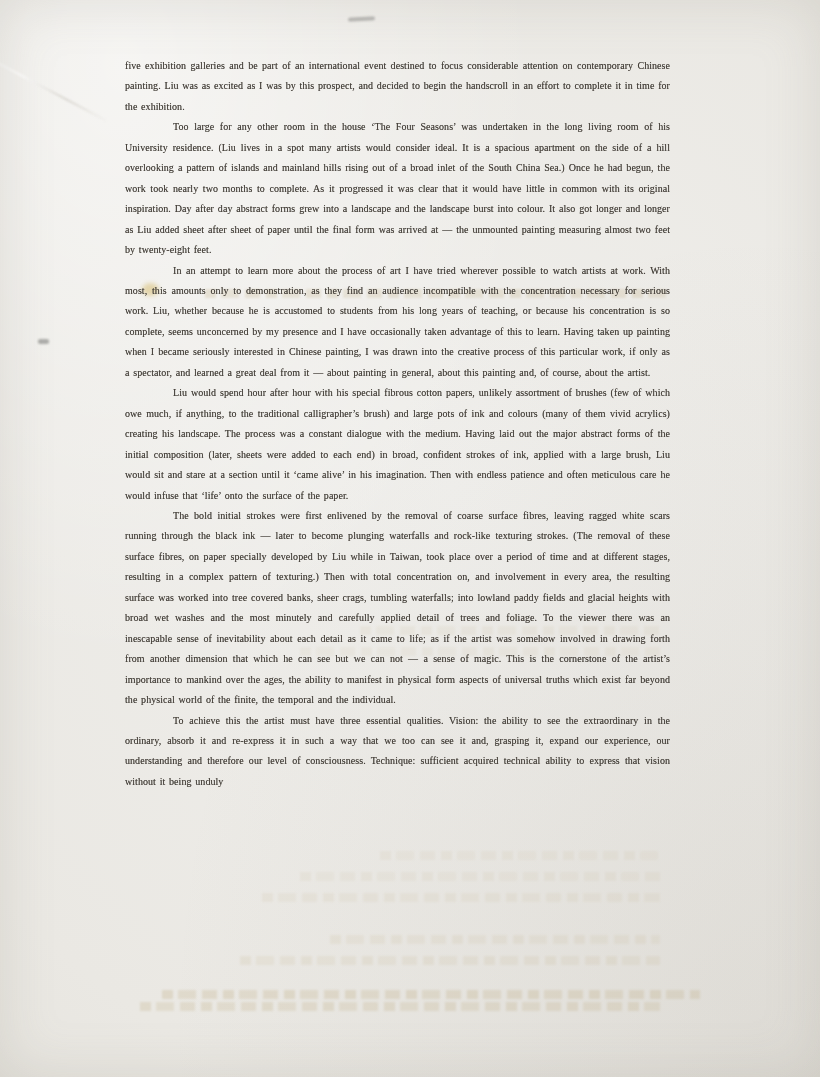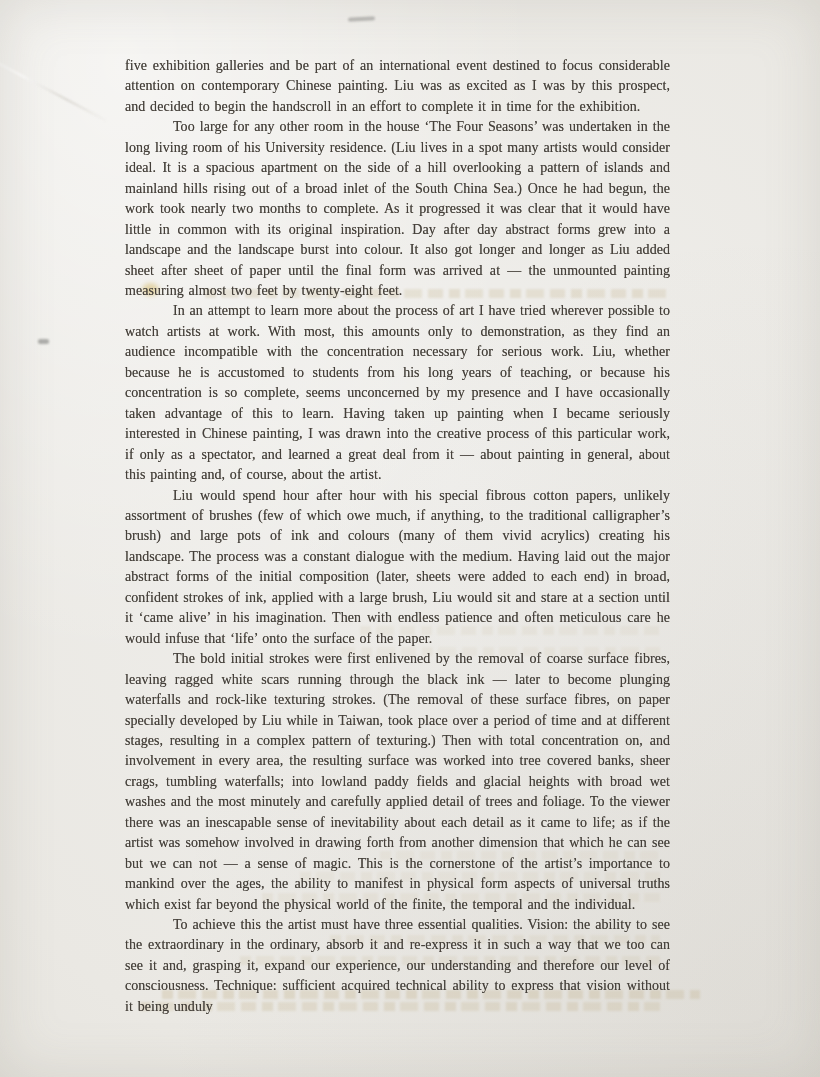--- a/index.html
+++ b/index.html
@@ -15,21 +15,21 @@
       radial-gradient(ellipse at 92% 96%, rgba(120,113,100,.10), rgba(120,113,100,0) 55%),
       radial-gradient(ellipse 130% 105% at 55% 45%, #f0efec 0%, #eae8e3 55%, #e0ded7 100%);
   }
   .page::after{
     content:"";position:absolute;inset:0;pointer-events:none;
     box-shadow:inset 0 0 55px rgba(140,133,120,.20);
   }
   .textblock{
     position:absolute;left:125px;top:56px;width:545px;
     text-align:justify;
-    font-size:14px;line-height:20.45px;
+    font-size:10px;line-height:20.45px;
     color:#45403a;
     word-spacing:1.2px;letter-spacing:.05px;
     text-shadow:0 0 .5px rgba(69,64,58,.65);
   }
   .textblock p{margin:0;text-indent:48px;}
   .textblock p.first{text-indent:0;}
   
   .ghost{
     position:absolute;height:9px;pointer-events:none;
     filter:blur(1.3px);

